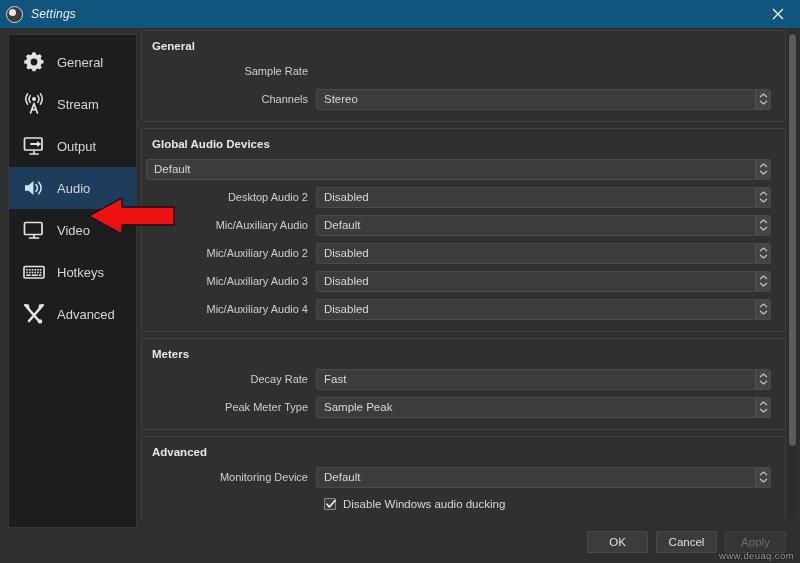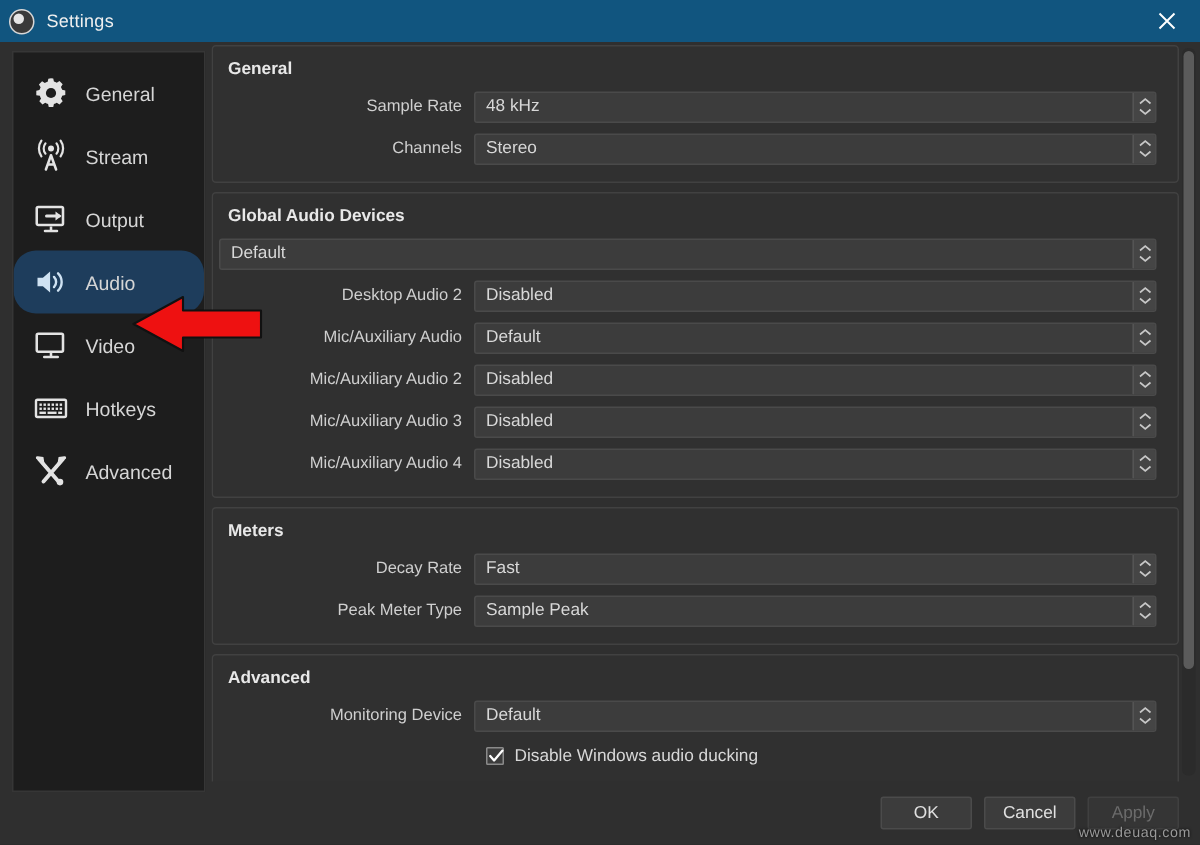--- a/index.html
+++ b/index.html
@@ -16,20 +16,21 @@
     display: flex; flex-direction: column;
   }
 
   
   .titlebar {
     height: 28px; flex: 0 0 28px;
     background: #11557f;
     display: flex; align-items: center;
     padding-left: 6px;
     position: relative;
+    font-style: italic;
   }
   .obs-logo {
     width: 17px; height: 17px; border-radius: 50%;
     background: #3a3a3a;
     border: 1.5px solid #d8d8d8;
     position: relative; flex: 0 0 17px;
     display: flex; align-items: center; justify-content: center;
   }
   .obs-logo::after {
     content: ""; width: 7px; height: 7px; border-radius: 50%;
@@ -68,21 +69,21 @@
     overflow: hidden;
   }
   .nav-item {
     display: flex; align-items: center;
     height: 42px;
     padding-left: 12px;
     cursor: pointer;
     color: #d6d6d6;
     font-size: 13px;
   }
-  .nav-item.selected { background: #1e3d5c; border-radius: 15px; }
+  .nav-item.selected { background: #1e3d5c; }
   .nav-ico {
     width: 26px; height: 26px; flex: 0 0 26px;
     margin-right: 10px;
     display: flex; align-items: center; justify-content: center;
   }
   .nav-ico svg { display: block; }
   .nav-label { white-space: nowrap; }
 
   
   .content {
@@ -319,31 +320,20 @@
       </div>
     </div>
 
     <div class="content">
 
       <div class="group">
         <div class="group-title">General</div>
 
         <div class="row">
           <div class="row-label">Sample Rate</div>
-          <div class="combo">
-            <div class="combo-value">48 kHz</div>
-            <div class="combo-spin">
-              <svg width="9" height="5" viewBox="0 0 9 5">
-                  <path d="M1 4 L4.5 1 L8 4" stroke="#c8c8c8" stroke-width="1.1" fill="none"></path>
-                </svg>
-              <svg width="9" height="5" viewBox="0 0 9 5">
-                  <path d="M1 1 L4.5 4 L8 1" stroke="#c8c8c8" stroke-width="1.1" fill="none"></path>
-                </svg>
-            </div>
-          </div>
         </div>
 
         <div class="row">
           <div class="row-label">Channels</div>
           <div class="combo">
             <div class="combo-value">Stereo</div>
             <div class="combo-spin">
               <svg width="9" height="5" viewBox="0 0 9 5">
                   <path d="M1 4 L4.5 1 L8 4" stroke="#c8c8c8" stroke-width="1.1" fill="none"></path>
                 </svg>

